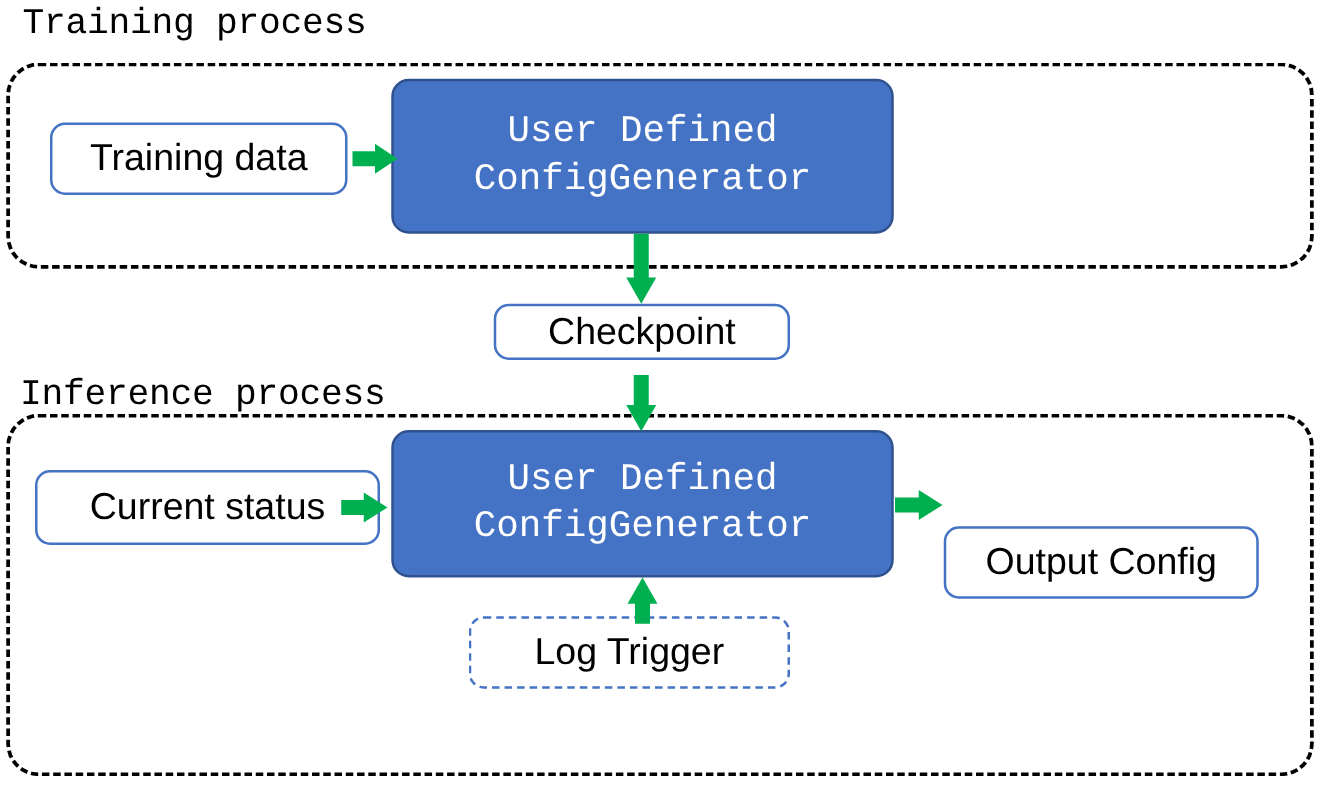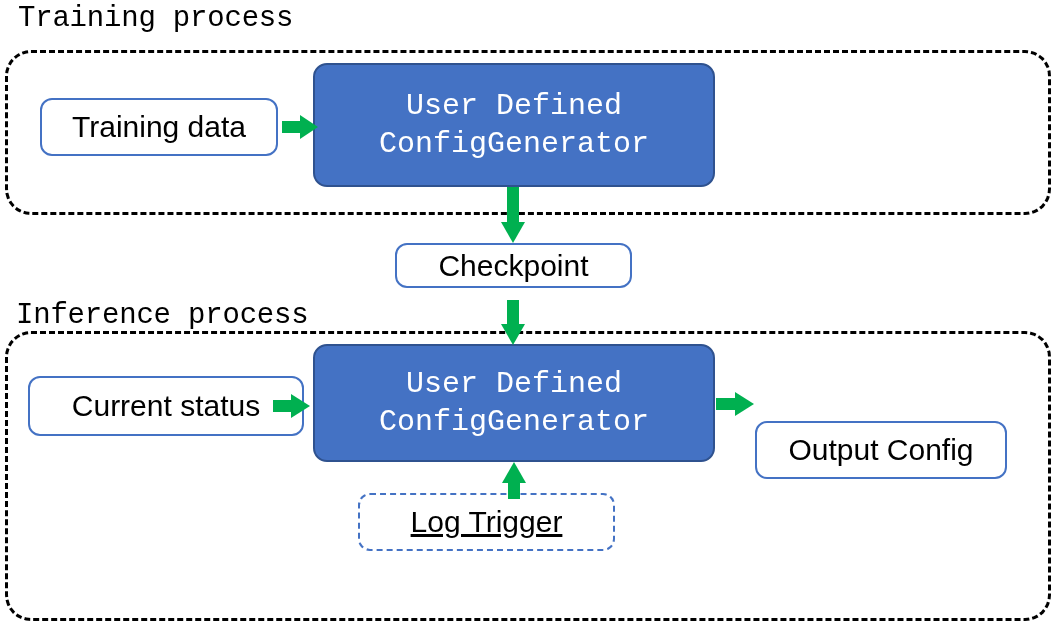--- a/index.html
+++ b/index.html
@@ -100,21 +100,21 @@
     border-radius: 12px;
     display: flex;
     align-items: center;
     justify-content: center;
     color: #000000;
     font-size: 30px;
     line-height: 34px;
     text-align: center;
     white-space: nowrap;
   }
-  #node-log-trigger   { left: 358px; top: 493px; width: 257px; height: 58px; z-index: 3; text-decoration: underline; }
+  #node-log-trigger   { left: 375px; top: 493px; width: 257px; height: 58px; z-index: 3; }
   #node-clock-trigger { left: 431px; top: 548px; width: 262px; height: 59px; z-index: 4; }
 
   
   #arrow-layer {
     position: absolute;
     left: 0; top: 0;
     width: 1057px; height: 631px;
     pointer-events: none;
     z-index: 5;
   }

